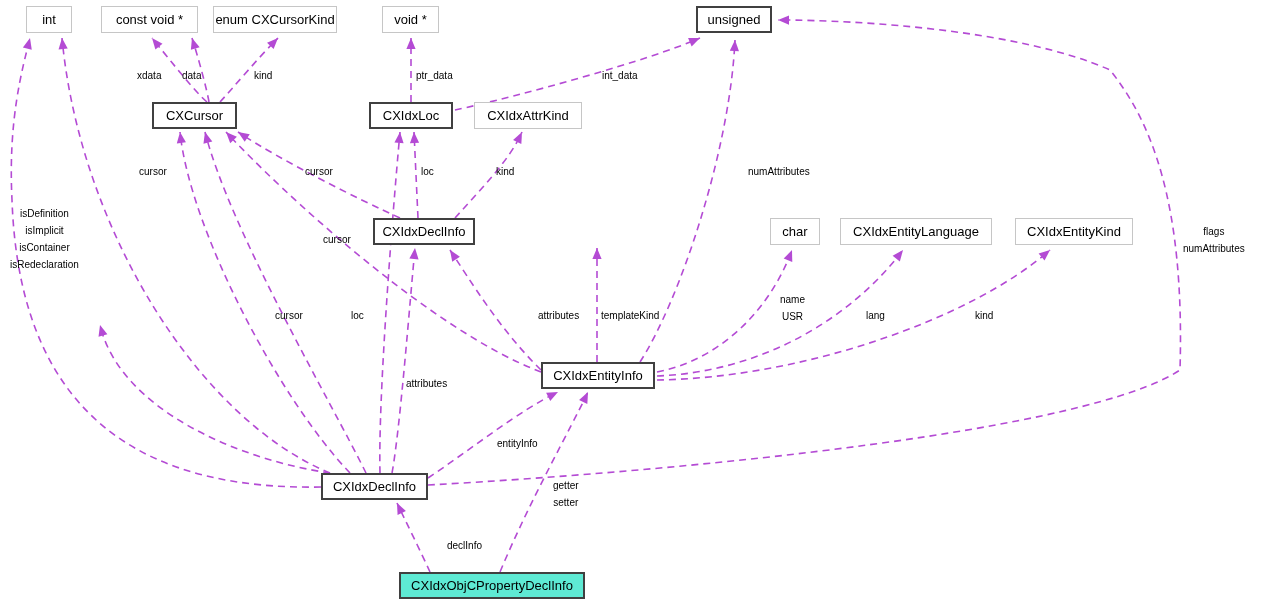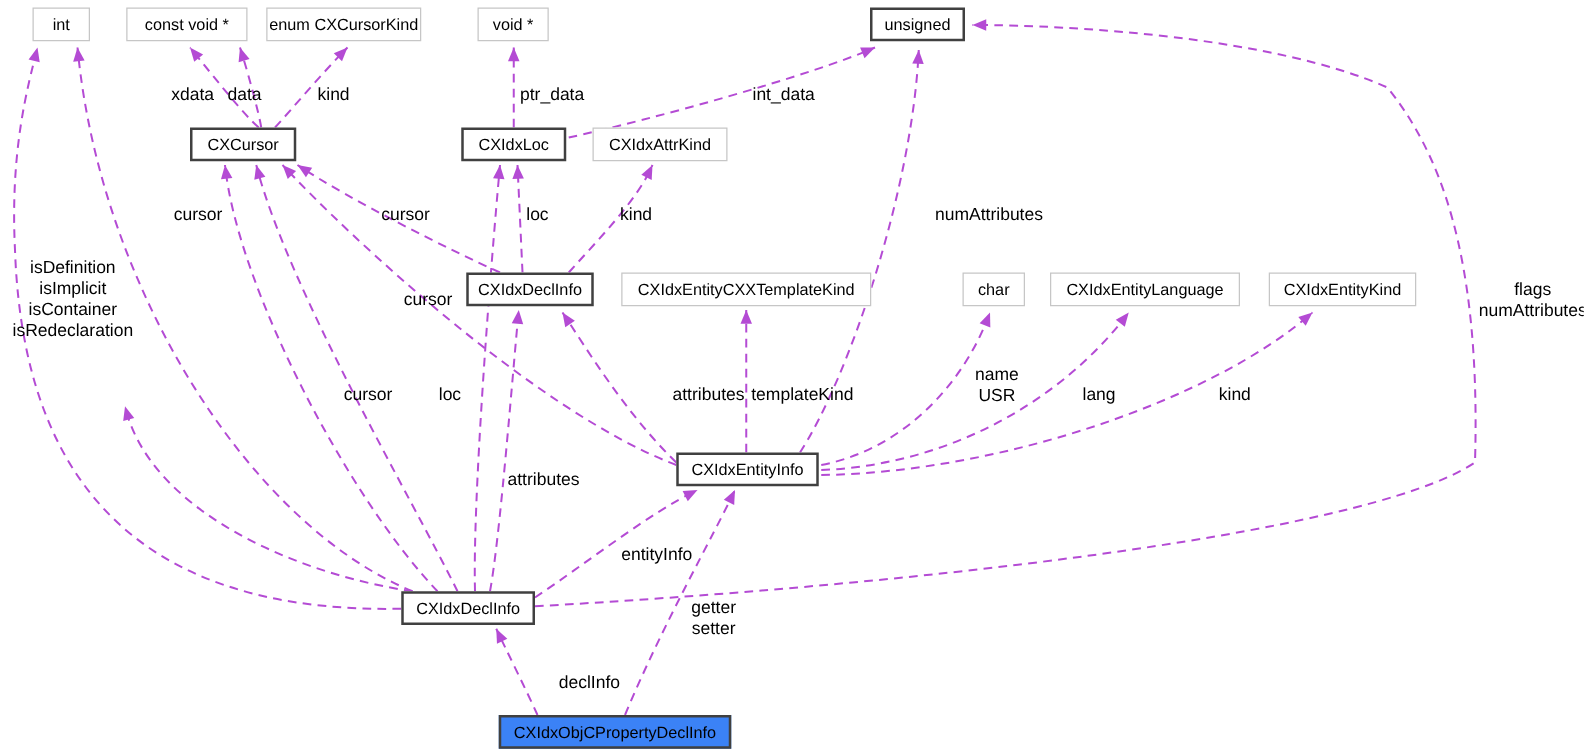--- a/index.html
+++ b/index.html
@@ -5,22 +5,22 @@
   html,body{margin:0;padding:0;background:#ffffff;}
   body{width:1267px;height:605px;overflow:hidden;
        font-family:"Liberation Sans","DejaVu Sans",sans-serif;}
   #diagram{position:relative;width:1267px;height:605px;background:#ffffff;}
   #edges{position:absolute;left:0;top:0;width:1267px;height:605px;}
   .node{position:absolute;box-sizing:border-box;display:flex;align-items:center;
         justify-content:center;background:#ffffff;font-size:13px;color:#000000;
         white-space:nowrap;line-height:1;}
   .node.solid{border:2px solid #404040;}
   .node.light{border:1px solid #c6c6c6;}
-  .node.current{border:2px solid #404040;background:#3b82f6;}
-  .elabel{position:absolute;font-size:14px;color:#000000;white-space:pre;
+  .node.current{border:2px solid #404040;background:#5eead4;}
+  .elabel{position:absolute;font-size:10px;color:#000000;white-space:pre;
           text-align:center;line-height:17px;color:#000;}
 </style>
 </head>
 <body>
 
 <div id="diagram">
   <svg id="edges" viewBox="0 0 1267 605">
       <path d="M 207,102 C 195,92 170,60 152,38" fill="none" stroke="#b44bd4" stroke-width="1.6" stroke-dasharray="7,5"></path>
       <polygon points="0,0 -11,-4.6 -11,4.6" fill="#b44bd4" transform="translate(152,38) rotate(-129.13977271291128)"></polygon>
       <path d="M 209,102 C 207,90 199,60 192,38" fill="none" stroke="#b44bd4" stroke-width="1.6" stroke-dasharray="7,5"></path>
@@ -94,23 +94,20 @@
     </div>
     <div class="node solid" style="left: 369px; top: 102px; width: 84px; height: 27px;">
       <span>CXIdxLoc</span>
     </div>
     <div class="node light" style="left: 474px; top: 102px; width: 108px; height: 27px;">
       <span>CXIdxAttrKind</span>
     </div>
     <div class="node solid" style="left: 373px; top: 218px; width: 102px; height: 27px;">
       <span>CXIdxDeclInfo</span>
     </div>
-    <div class="node light" style="left: 497px; top: 218px; width: 200px; height: 27px;">
-      <span>CXIdxEntityCXXTemplateKind</span>
-    </div>
     <div class="node light" style="left: 770px; top: 218px; width: 50px; height: 27px;">
       <span>char</span>
     </div>
     <div class="node light" style="left: 840px; top: 218px; width: 152px; height: 27px;">
       <span>CXIdxEntityLanguage</span>
     </div>
     <div class="node light" style="left: 1015px; top: 218px; width: 118px; height: 27px;">
       <span>CXIdxEntityKind</span>
     </div>
     <div class="node solid" style="left: 541px; top: 362px; width: 114px; height: 27px;">

